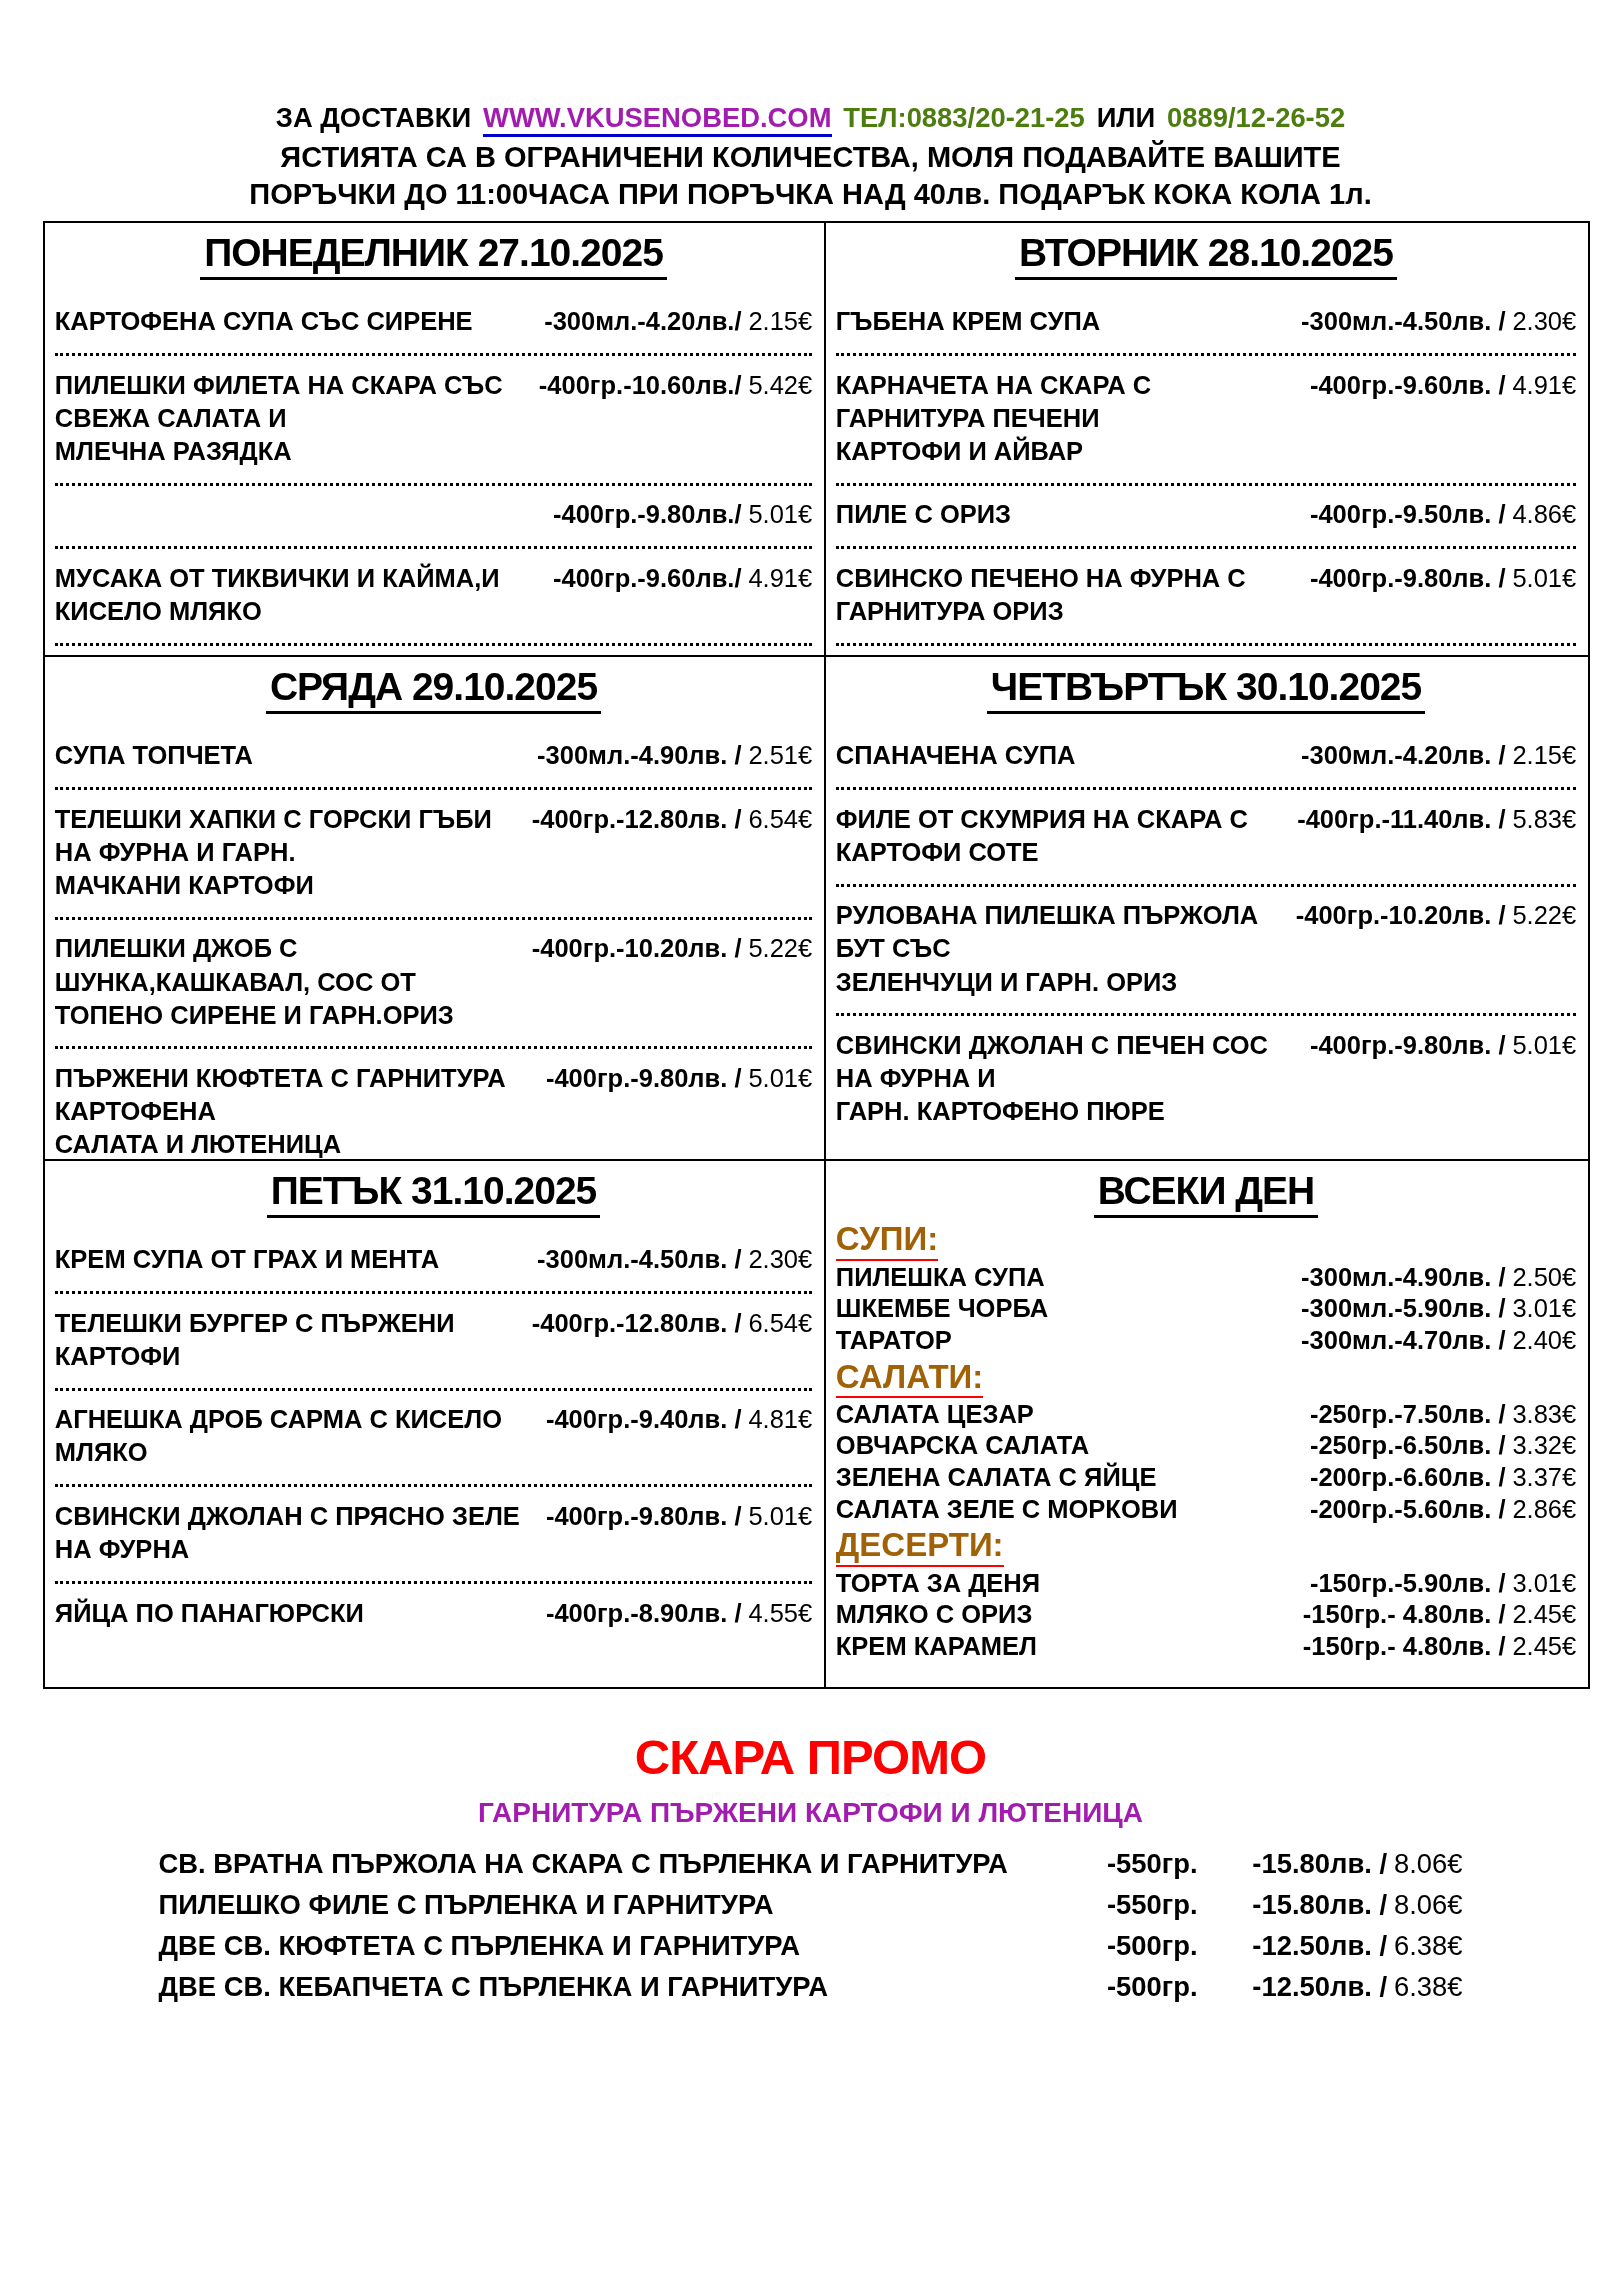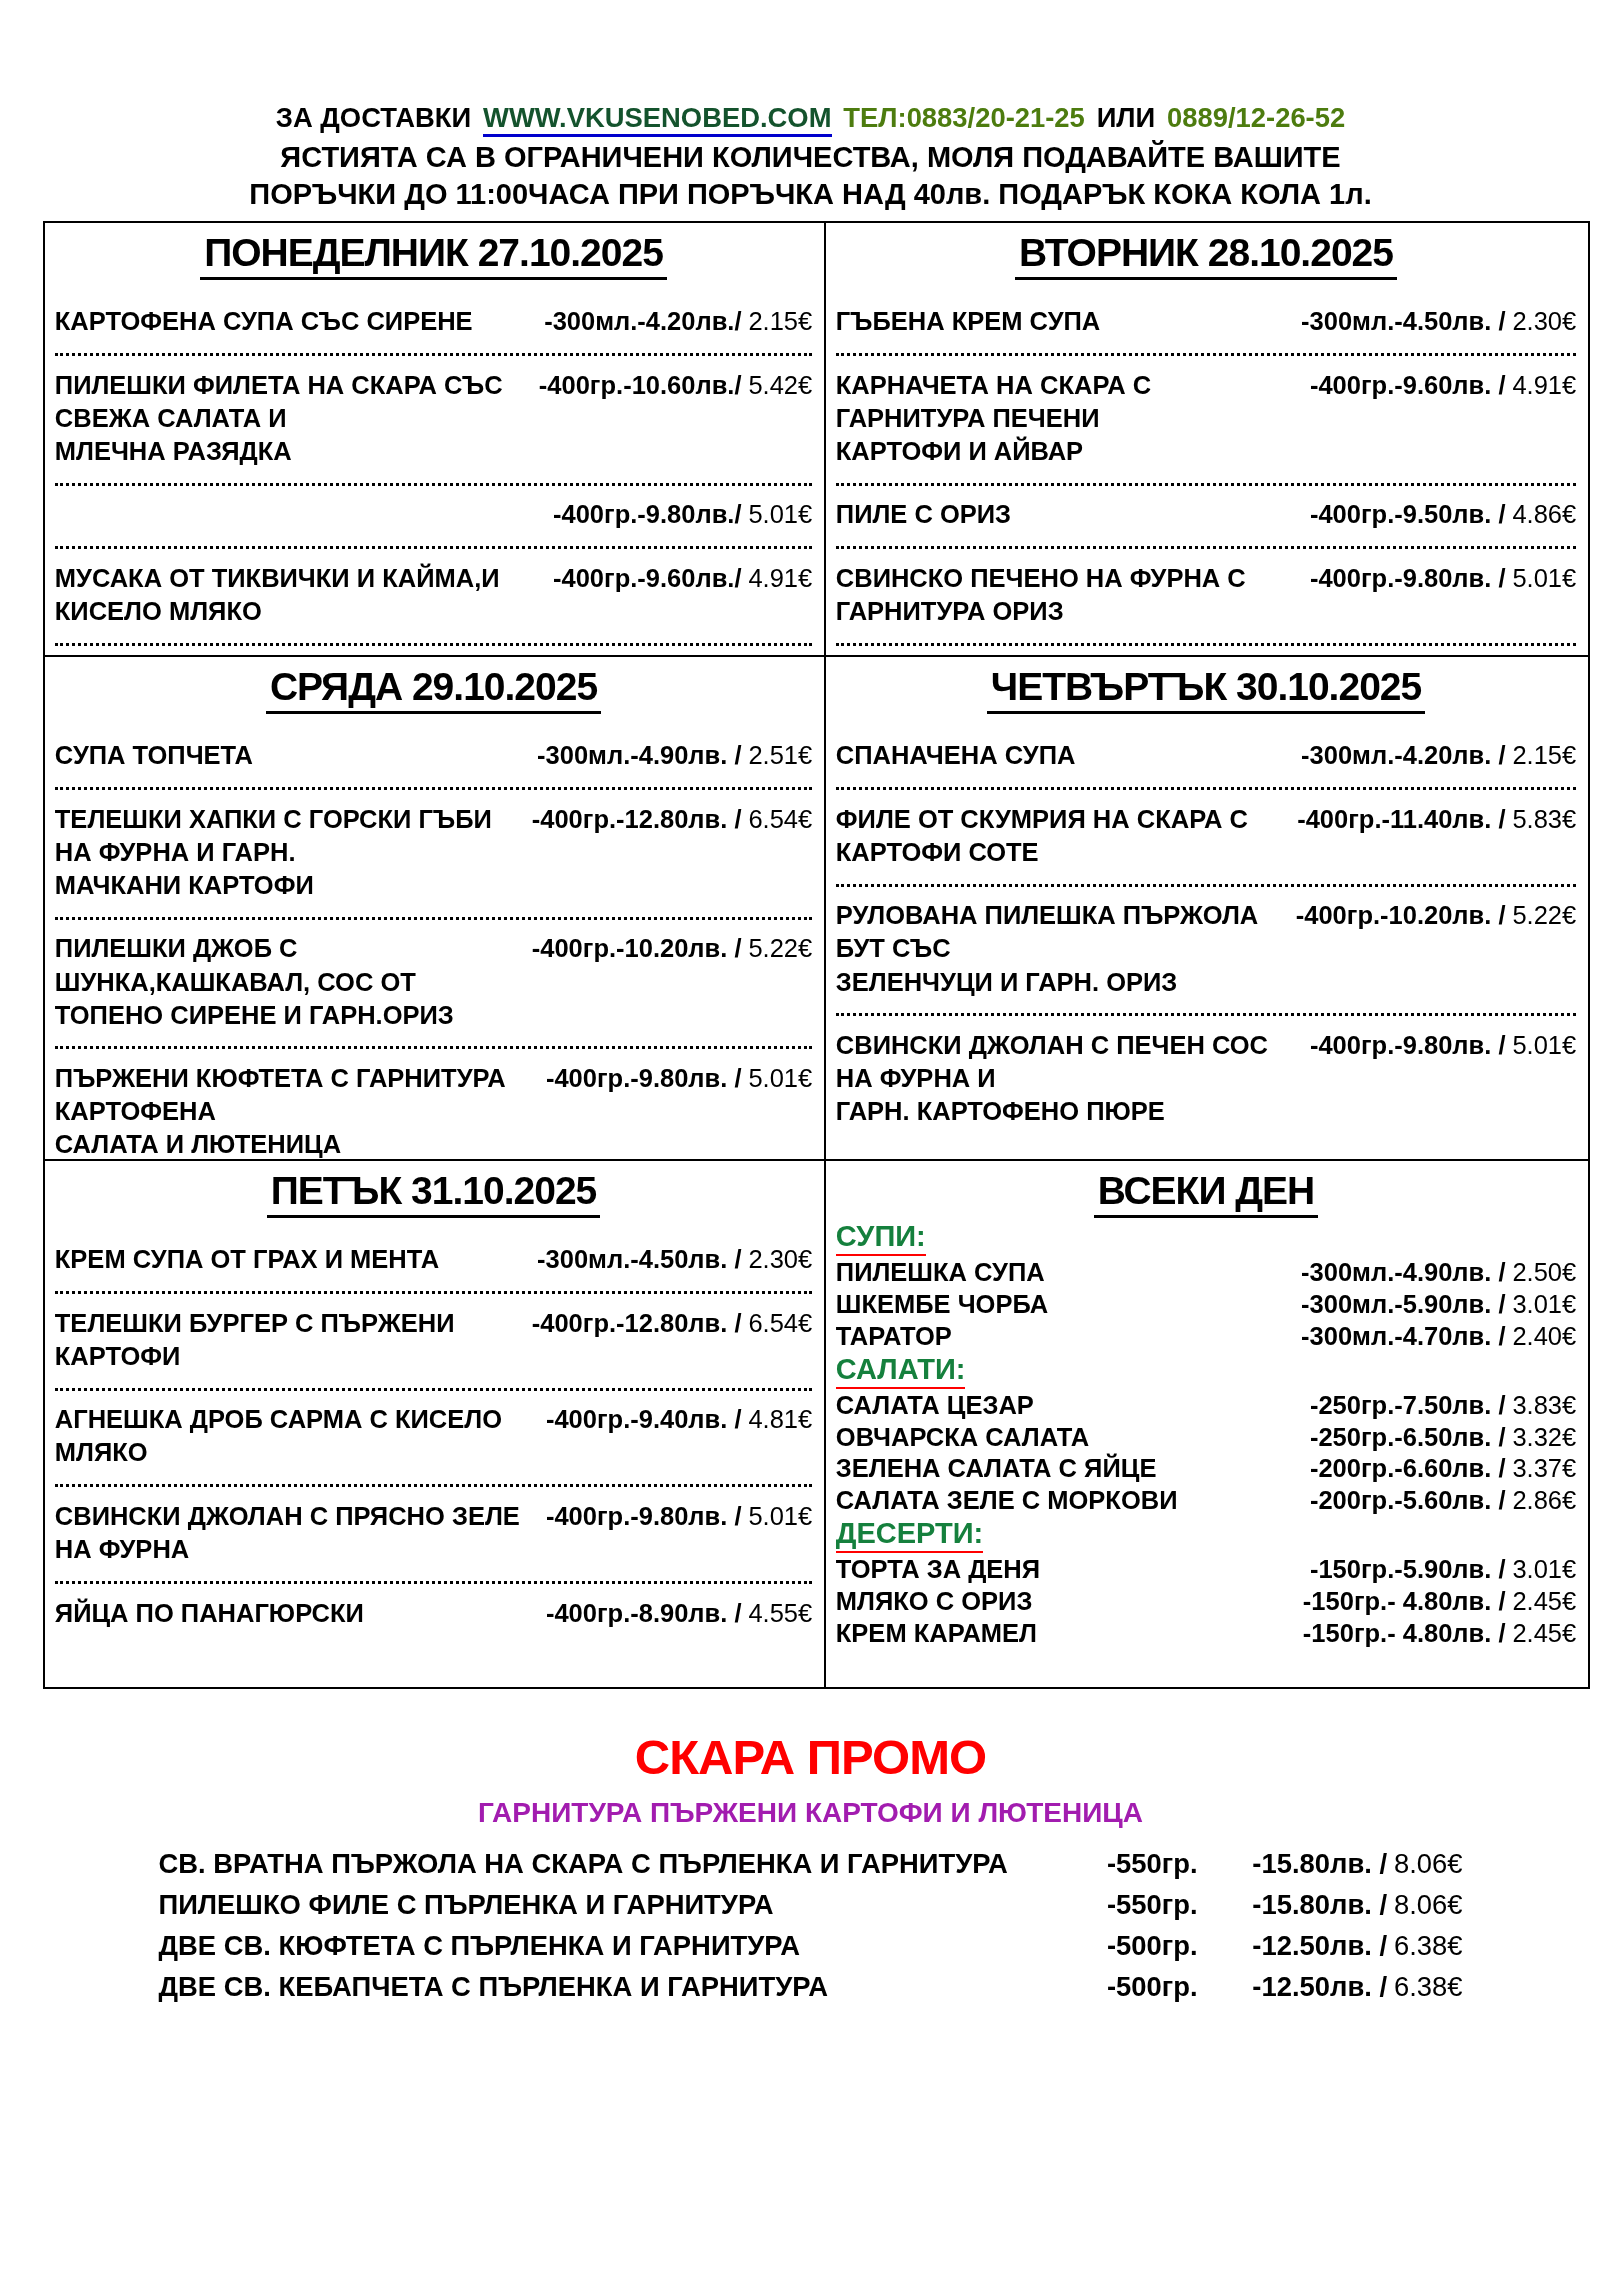--- a/index.html
+++ b/index.html
@@ -16,21 +16,21 @@
   .main-title {
     margin: 0 0 21.6px 0;
     text-align: center;
     font-size: 54px; font-weight: bold; letter-spacing: -1px;
     line-height: 1.1;
   }
   .hline { text-align: center; font-weight: bold; margin: 3.9px 0; line-height: 1.15; }
   .hline.delivery { font-size: 27.4px; }
   .hline.note { font-size: 29px; }
   .website {
-    color: #14532d;
+    color: #a21caf;
     border-bottom: 3.9px solid #0000cc;
     padding-bottom: 1px;
     display: inline-block; line-height: 1.05;
   }
   .red-text { color: #4d7c0f; }
   .sp { display: inline-block; width: 11.8px; }
 
   
   .menu-table {
     width: 1547px; margin: 9.8px 0 0 43px;
@@ -63,21 +63,21 @@
   .euro { font-weight: normal; margin-left: 6.9px; }
   .dots {
     height: 0; border-bottom: 3.9px dotted #000;
     margin: 14.7px 0 12.7px 0;
   }
 
   
   .ed .day-title-wrap { margin-bottom: 3.9px; }
   .group-label-wrap { margin: 2px 0 1px 0; line-height: 1.25; }
   .group-label {
-    color: #15803d; font-size: 29px; font-weight: bold;
+    color: #a16207; font-size: 33px; font-weight: bold;
     border-bottom: 2.9px solid #ff0000; padding-bottom: 1px;
     display: inline-block; line-height: 1.1;
   }
   .ed .items .item { margin: 0; line-height: 1.24; }
 
   
   .promo { margin-top: 43px; }
   .promo-title {
     color: #ff0000; font-size: 49px; font-weight: bold;
     text-align: center; margin: 0 0 13.7px 0; line-height: 1.05;

